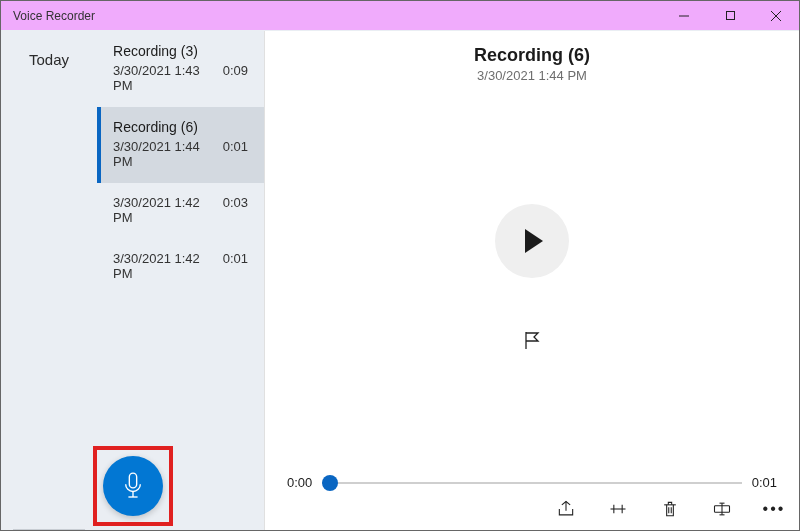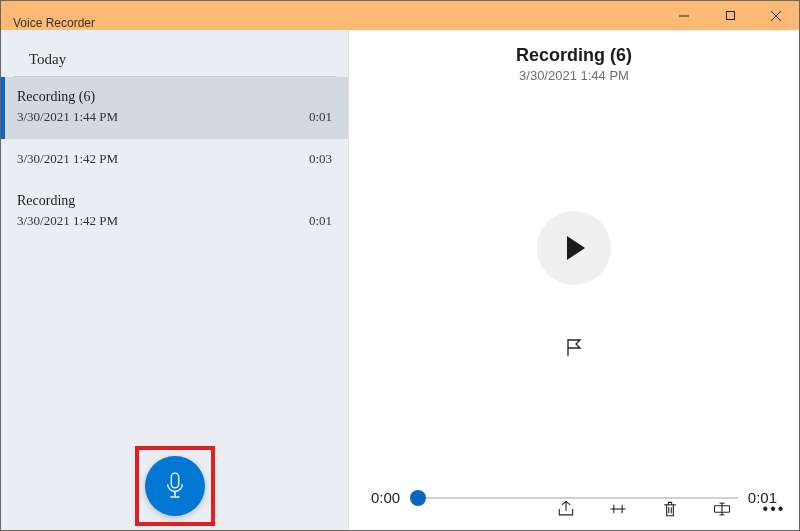--- a/index.html
+++ b/index.html
@@ -4,38 +4,37 @@
 <style>
   * { box-sizing: border-box; margin: 0; padding: 0; }
   html, body { width: 800px; height: 531px; font-family: "Segoe UI", sans-serif; overflow: hidden; }
   .window {
     width: 800px; height: 531px;
     display: flex; flex-direction: column;
     background: #fff;
     border: 1px solid #666;
   }
   .titlebar {
-    height: 30px; display: flex; align-items: flex-end;
-    background: #fdba74;
+    height: 30px; display: flex; align-items: center;
+    background: #f0abfc;
     border-bottom: 1px solid #eaeef3;
   }
   .titlebar .title {
     font-size: 12px; color: #333; padding-left: 12px; flex: 1;
   }
   .winbtns { display: flex; height: 100%; }
   .winbtn {
     width: 46px; display: flex; align-items: center; justify-content: center;
     font-size: 12px; color: #222;
   }
   .body { flex: 1; display: flex; min-height: 0; }
   .sidebar {
-    width: 348px; background: #eaeef3;
-    display: flex; flex-direction: column; position: relative;
+    width: 264px; background: #eaeef3;
+    display: flex; flex-direction: row; position: relative;
     border-right: 1px solid #e0e0e0;
-    font-family: Liberation Serif, serif;
   }
   .section-label {
     font-size: 15px; color: #2b2b2b; padding: 20px 16px 8px 16px;
     border-bottom: 1px solid #c8cdd3; margin: 0 12px;
   }
   .list { flex: 1; overflow: auto; }
   .item {
     padding: 12px 16px 14px 16px; position: relative;
     display: flex; flex-direction: column; gap: 4px;
   }
@@ -65,21 +64,21 @@
   .rec-date { font-size: 13px; color: #6e6e6e; margin-top: 2px; }
   .playzone { flex: 1; display: flex; flex-direction: column; align-items: center; justify-content: center; gap: 48px; }
   .play-btn {
     width: 74px; height: 74px; border-radius: 50%; background: #efefef;
     display: flex; align-items: center; justify-content: center;
   }
   .play-triangle { width: 0; height: 0; border-left: 18px solid #1b1b1b; border-top: 12px solid transparent; border-bottom: 12px solid transparent; margin-left: 4px; }
   .flag-btn { width: 28px; height: 28px; display: flex; align-items: center; justify-content: center; }
   .timeline {
     width: 100%; padding: 0 22px; display: flex; align-items: center; gap: 10px;
-    margin-bottom: 24px; font-size: 15px; color: #1b1b1b;
+    margin-bottom: 40px; font-size: 13px; color: #1b1b1b;
   }
   .track { flex: 1; height: 2px; background: #cfcfcf; position: relative; }
   .thumb { position: absolute; left: 0; top: 50%; transform: translate(0,-50%); width: 16px; height: 16px; border-radius: 50%; background: #0a66c2; }
   .bottombar {
     position: absolute; right: 12px; bottom: 8px; display: flex; gap: 26px;
     align-items: center;
   }
   .toolbtn { width: 26px; height: 26px; display: flex; align-items: center; justify-content: center; }
   .toolbtn svg { width: 20px; height: 20px; stroke: #222; fill: none; stroke-width: 1.3; }
   .ellipsis { font-size: 16px; letter-spacing: 2px; color: #222; }
@@ -110,38 +109,44 @@
       </div>
     </div>
   </div>
 
   <div class="body">
 
     <div class="sidebar">
       <div class="section-label">Today</div>
       <div class="list">
 
+        <div class="item">
+          <div class="row1">Recording (3)</div>
+          <div class="row2">
+            <span>3/30/2021 1:43 PM</span>
+            <span>0:09</span>
+          </div>
+        </div>
 
         <div class="item selected">
           <div class="row1">Recording (6)</div>
           <div class="row2">
             <span>3/30/2021 1:44 PM</span>
             <span>0:01</span>
           </div>
         </div>
 
         <div class="item">
           <div class="row2">
             <span>3/30/2021 1:42 PM</span>
             <span>0:03</span>
           </div>
         </div>
 
         <div class="item">
-          <div class="row1">Recording</div>
           <div class="row2">
             <span>3/30/2021 1:42 PM</span>
             <span>0:01</span>
           </div>
         </div>
 
       </div>
 
       <div class="record-wrap">
         <div class="record-btn">

